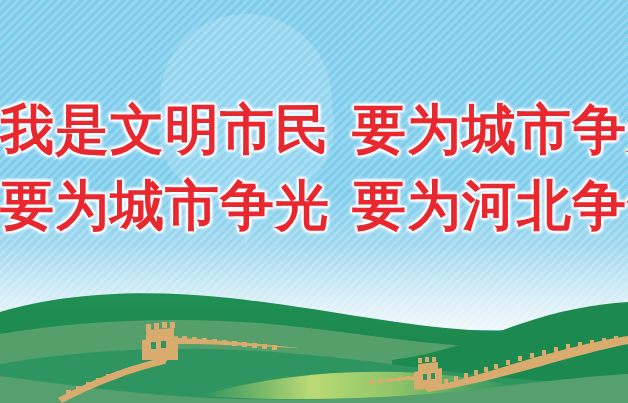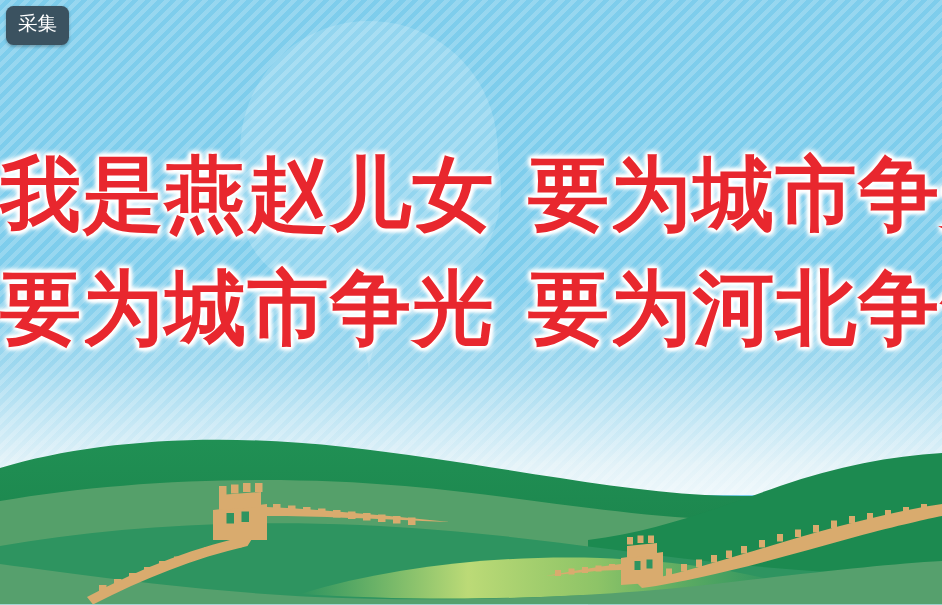--- a/index.html
+++ b/index.html
@@ -253,19 +253,18 @@
         <rect x="370" y="112" width="4" height="4"></rect>
         <rect x="379" y="111" width="4" height="4"></rect>
         <rect x="388" y="110" width="4" height="4"></rect>
         <rect x="397" y="109" width="4" height="4"></rect>
         <rect x="406" y="108" width="4" height="4"></rect>
       </g>
     </svg>
   </div>
 
   <div class="headline">
-    <div class="slogan-line"><span>我是燕赵儿女</span><span class="slogan-gap"></span><span>要为城市争光</span></div>
+    <div class="slogan-line"><span>我是文明市民</span><span class="slogan-gap"></span><span>要为城市争光</span></div>
     <div class="slogan-line"><span>要为城市争光</span><span class="slogan-gap"></span><span>要为河北争气</span></div>
   </div>
 
-  <button class="capture-btn">采集</button>
 
 </div>
 
 </body></html>

